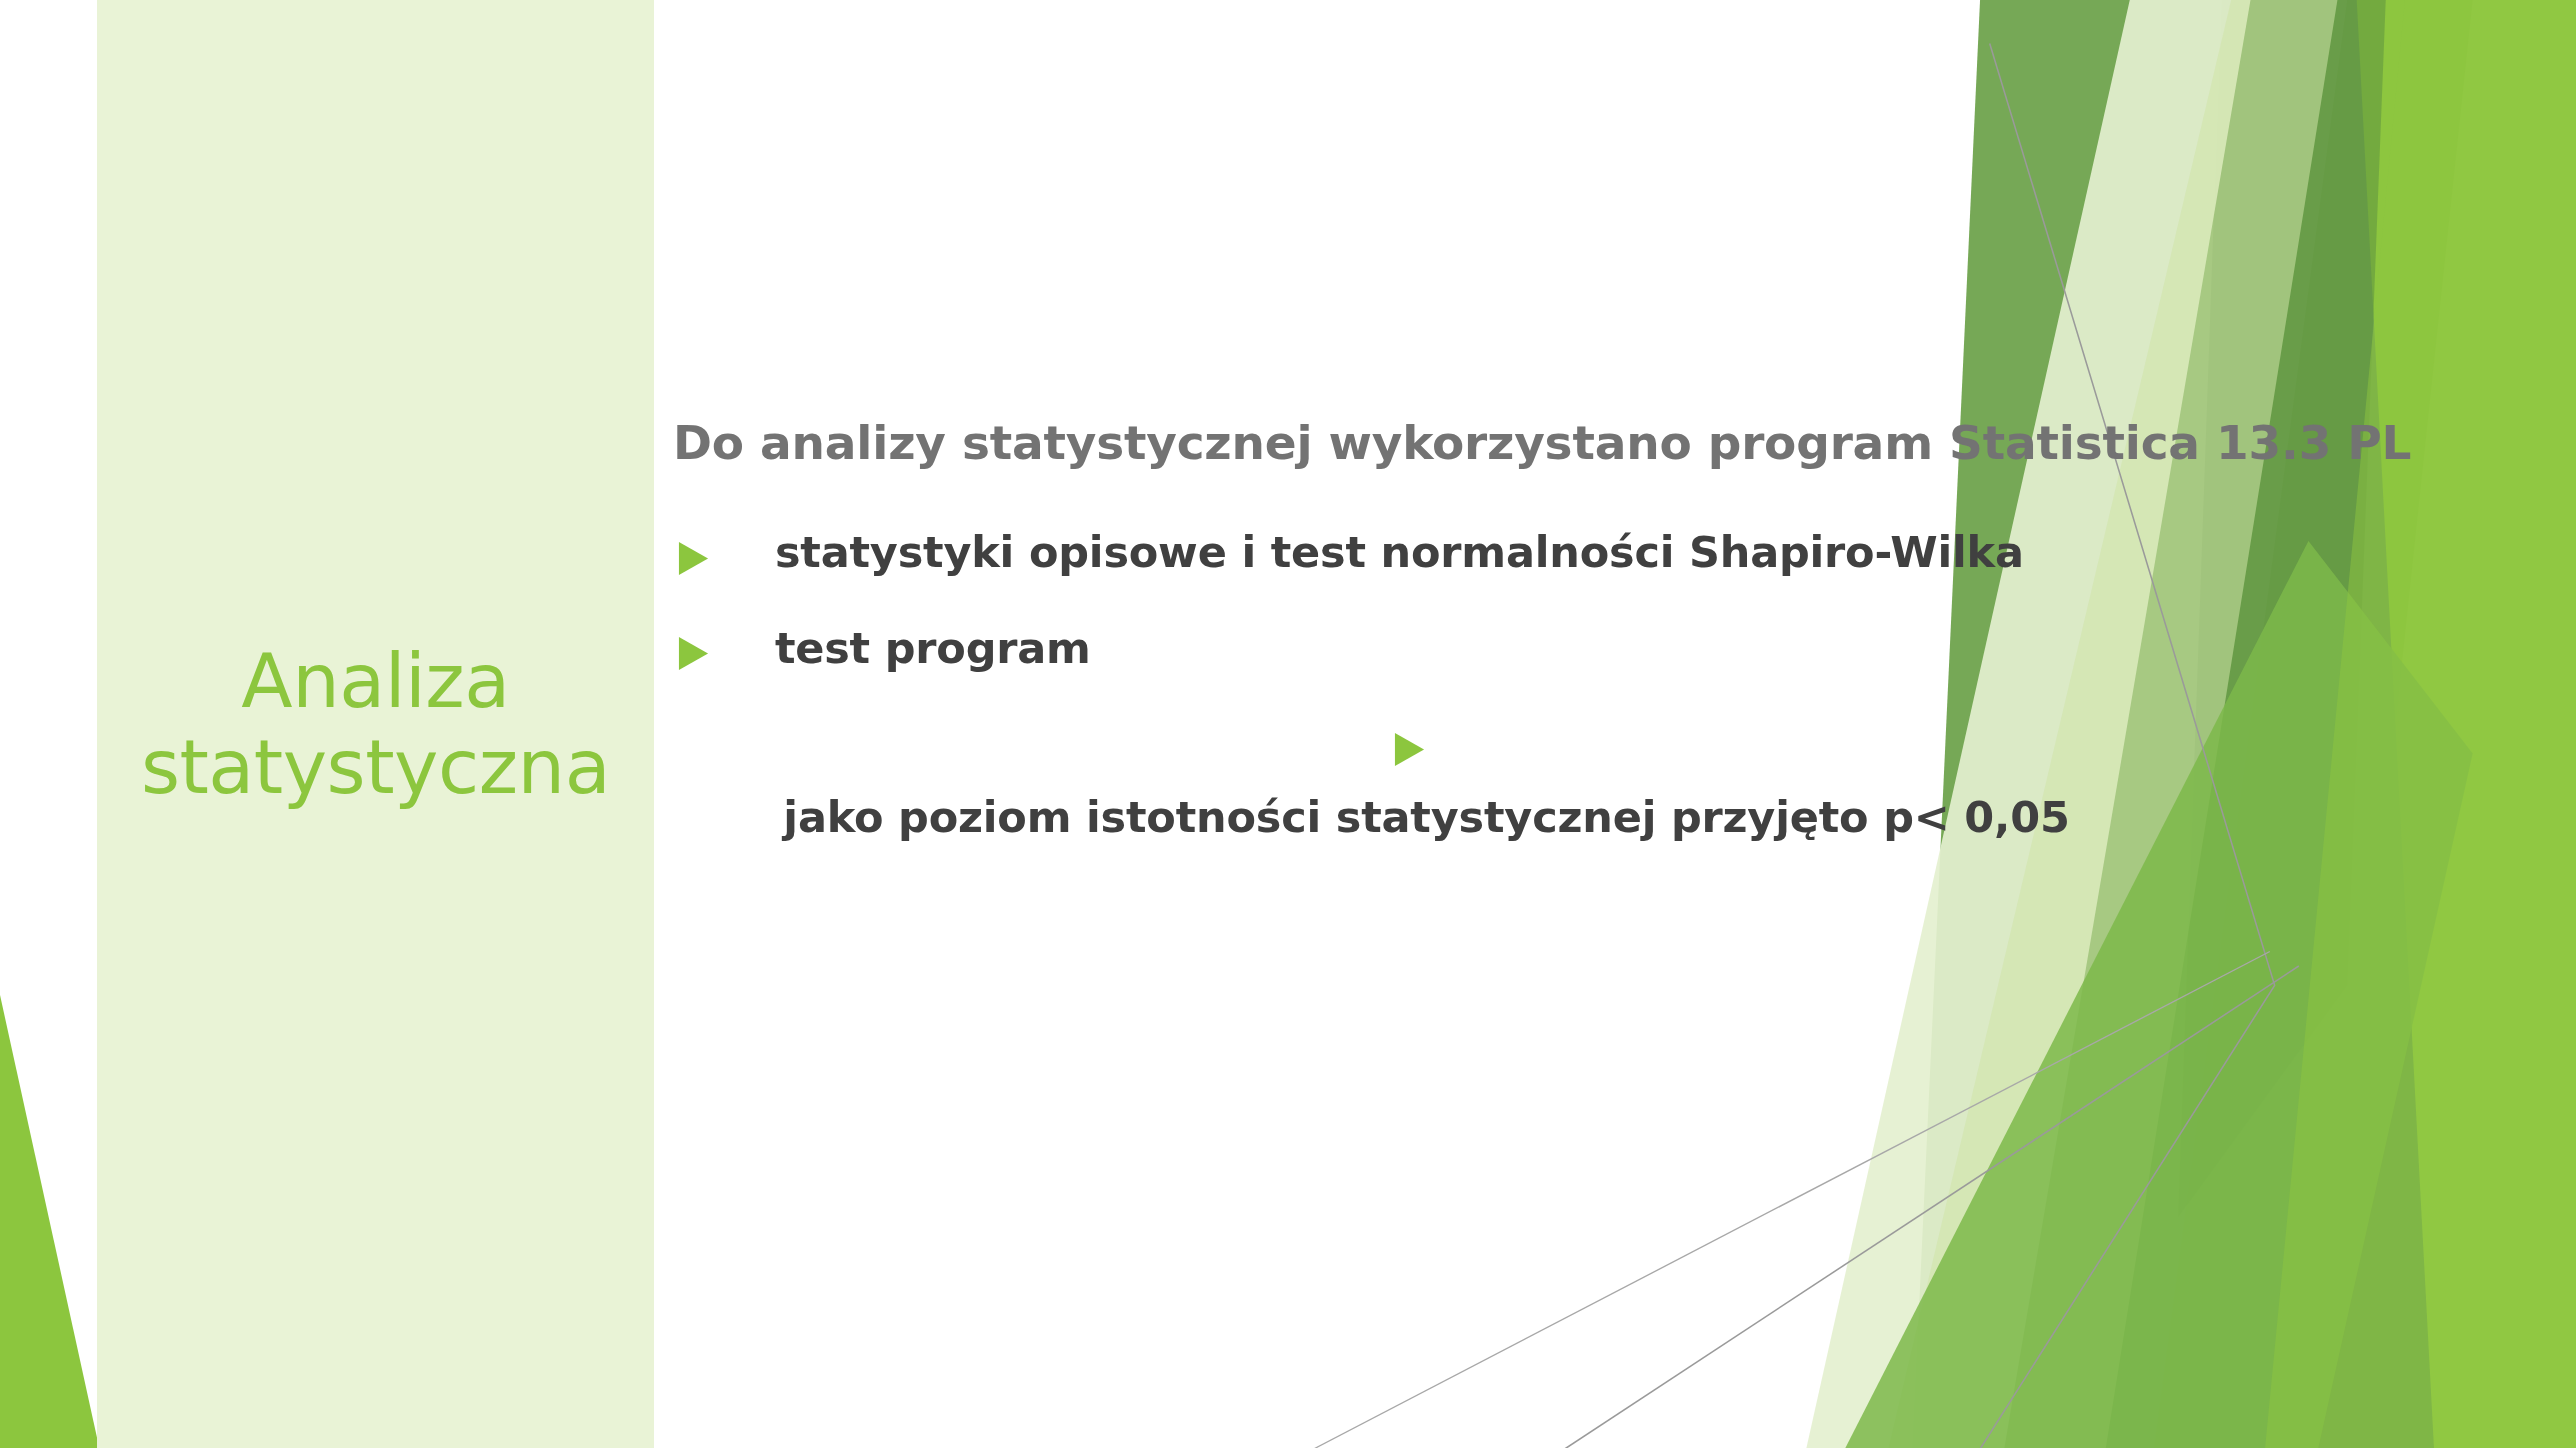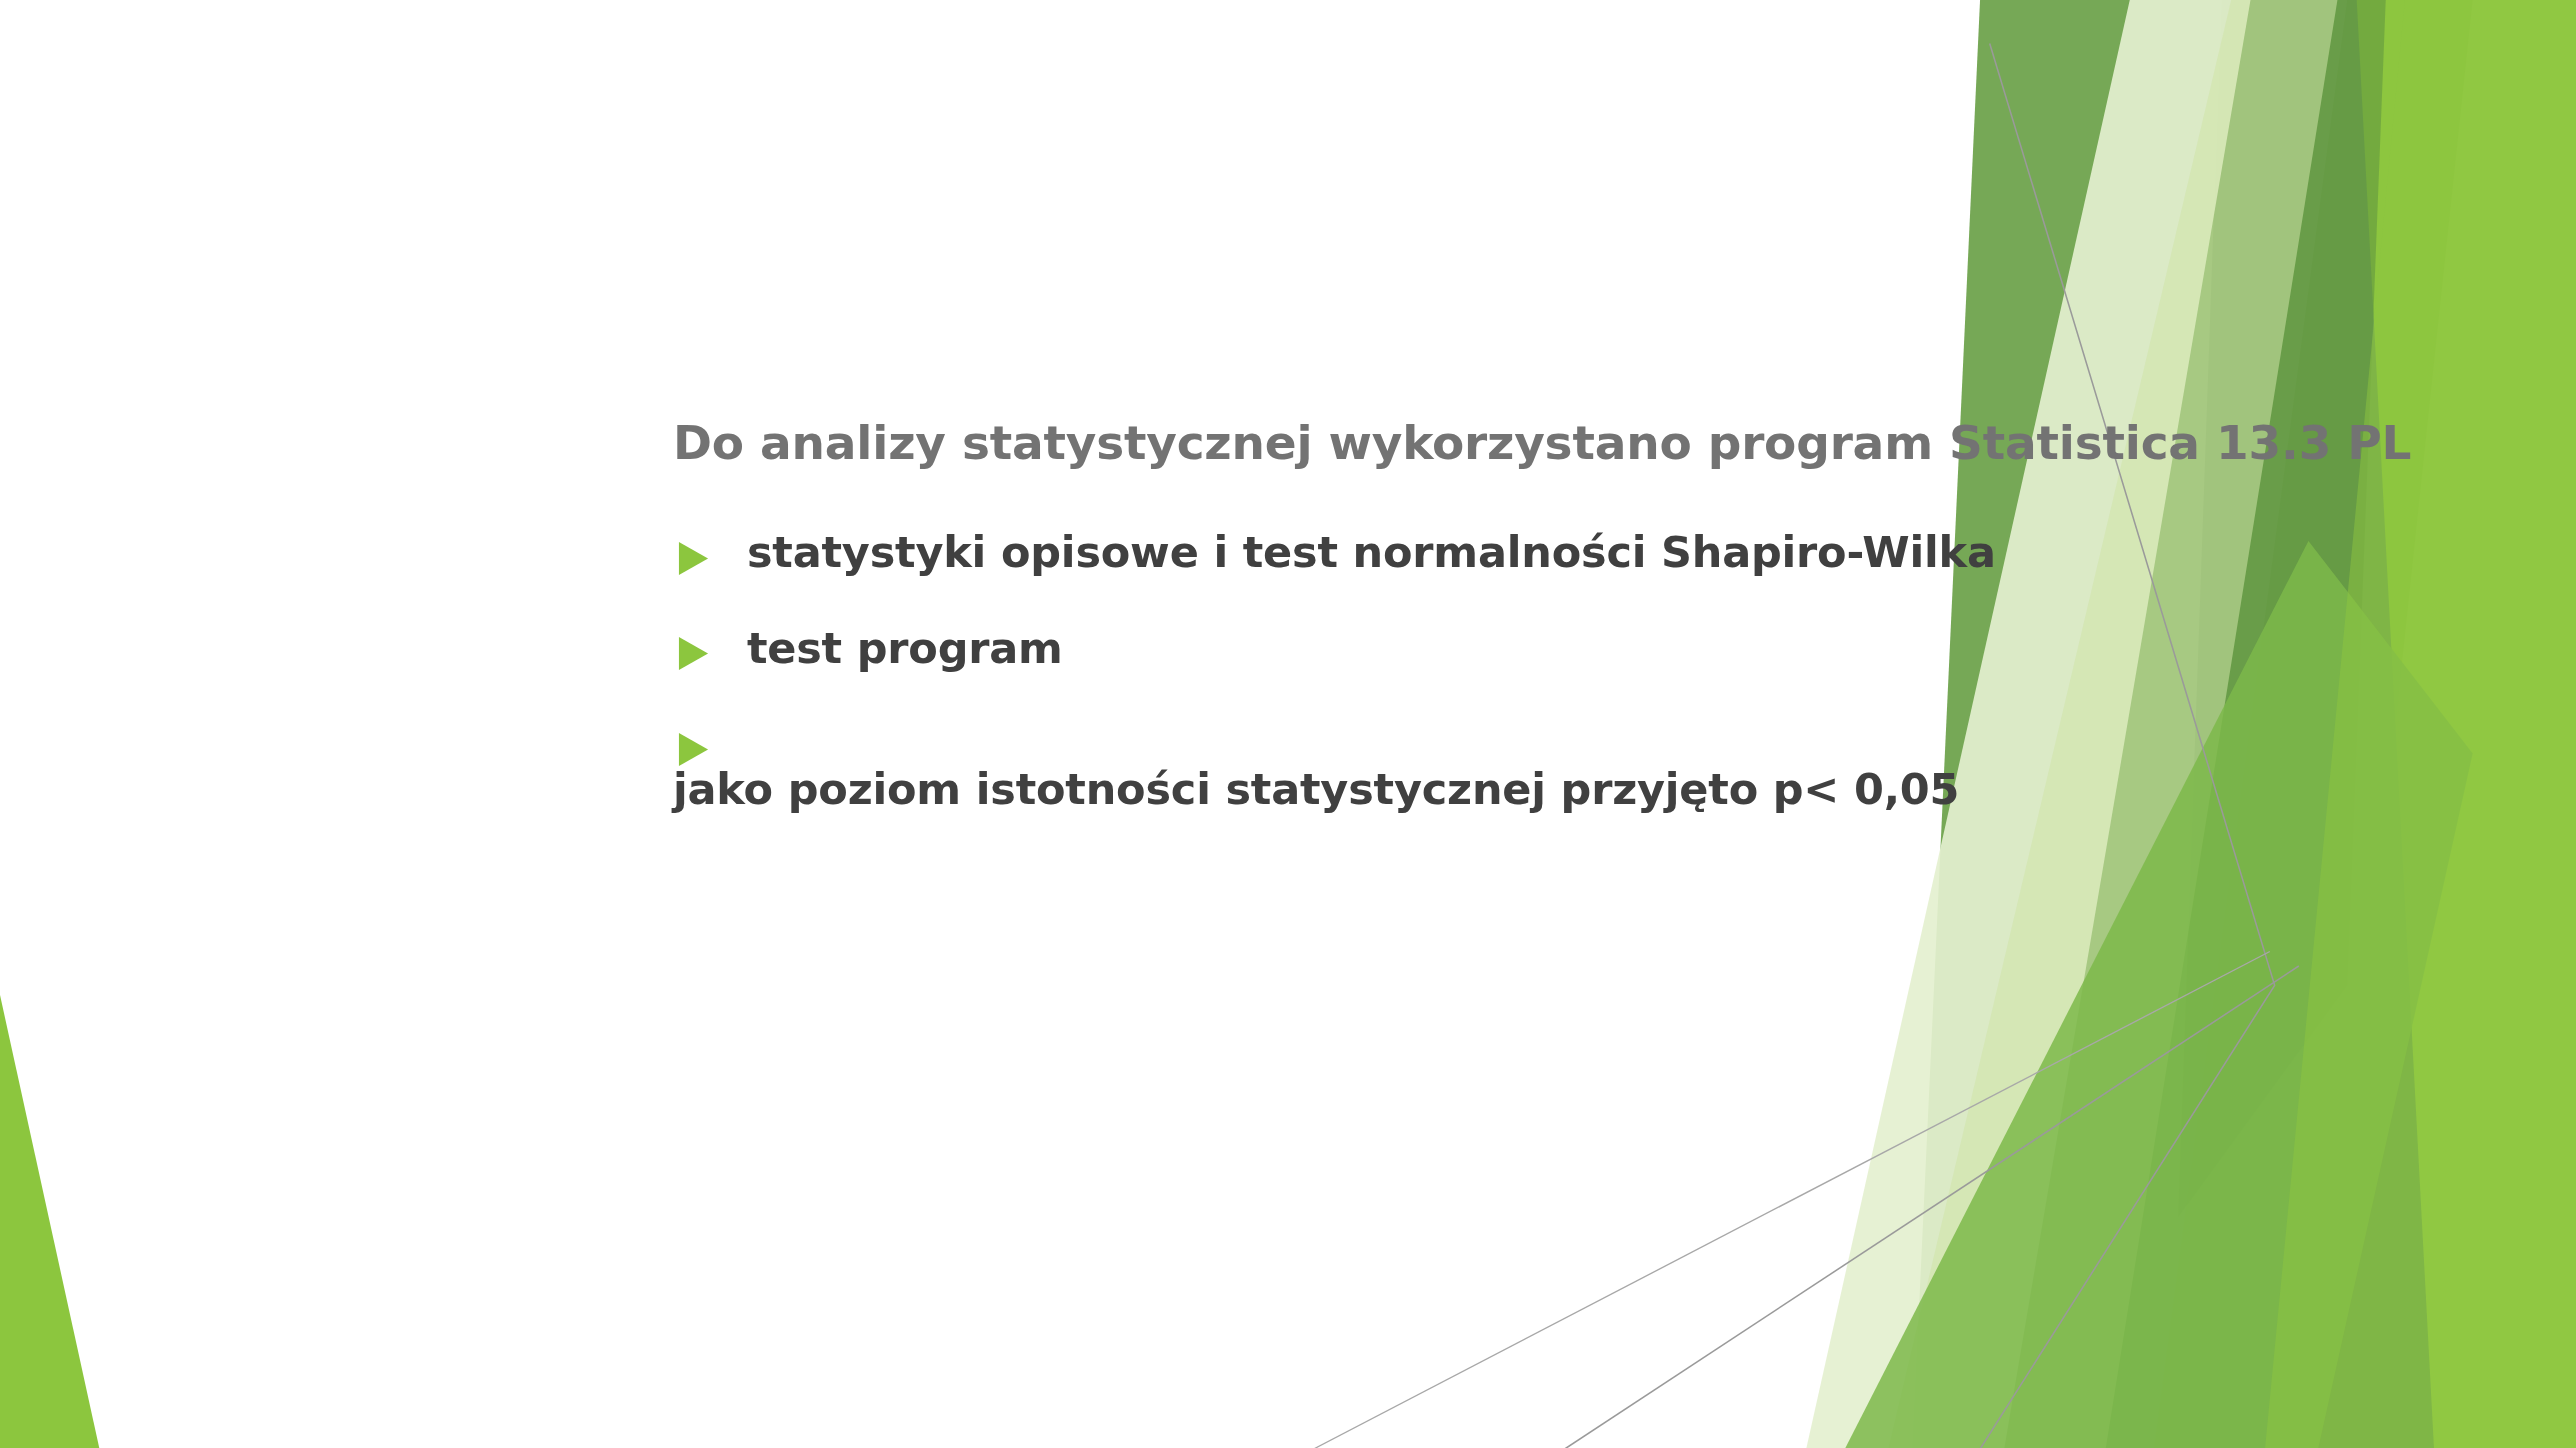--- a/index.html
+++ b/index.html
@@ -58,22 +58,23 @@
     font-family: "DejaVu Sans", sans-serif;
     font-size: 47px;
     font-weight: 700;
     color: #737373;
     letter-spacing: -0.2px;
     white-space: nowrap;
     margin: 0 0 60px 0;
   }
   .bullet-row {
     display: flex;
-    align-items: flex-start;
+    align-items: center;
     margin: 0 0 50px 0;
+    gap: 28px;
   }
   .bullet-row:last-child { margin-bottom: 0; flex-direction: column; }
   .bullet-marker {
     flex: 0 0 auto;
     width: 33px;
     margin-top: 10.6px;
     margin-left: 3.9px;
     margin-right: 37px;
     line-height: 0;
   }
@@ -112,20 +113,24 @@
 
     <polygon points="2490,0 2667,0 2667,1500 2345,1500" fill="#8DC63F" opacity="0.5"></polygon>
 
     <polyline points="2060,45 2355,1020 2050,1500" fill="none" stroke="#9A9A9A" stroke-width="1.6"></polyline>
 
     <polyline points="2380,1000 1620,1500" fill="none" stroke="#9A9A9A" stroke-width="1.6"></polyline>
 
     <polyline points="2350,985 1360,1500" fill="none" stroke="#A8A8A8" stroke-width="1.4"></polyline>
   </svg>
 
+  <div id="title-panel" style="background:#E9F3D6;">
+    <div id="title-text" style="color:#8CC63E;">Analiza
+statystyczna</div>
+  </div>
 
   <div id="body-block">
 
     <p class="lead-line">Do analizy statystycznej wykorzystano program Statistica 13.3 PL</p>
 
     <div class="bullet-row">
       <span class="bullet-marker">
         <svg width="33" height="35" viewBox="0 0 34 36" xmlns="http://www.w3.org/2000/svg">
           <polygon points="2,1 32,18 2,35" fill="#8CC63E"></polygon>
         </svg>

